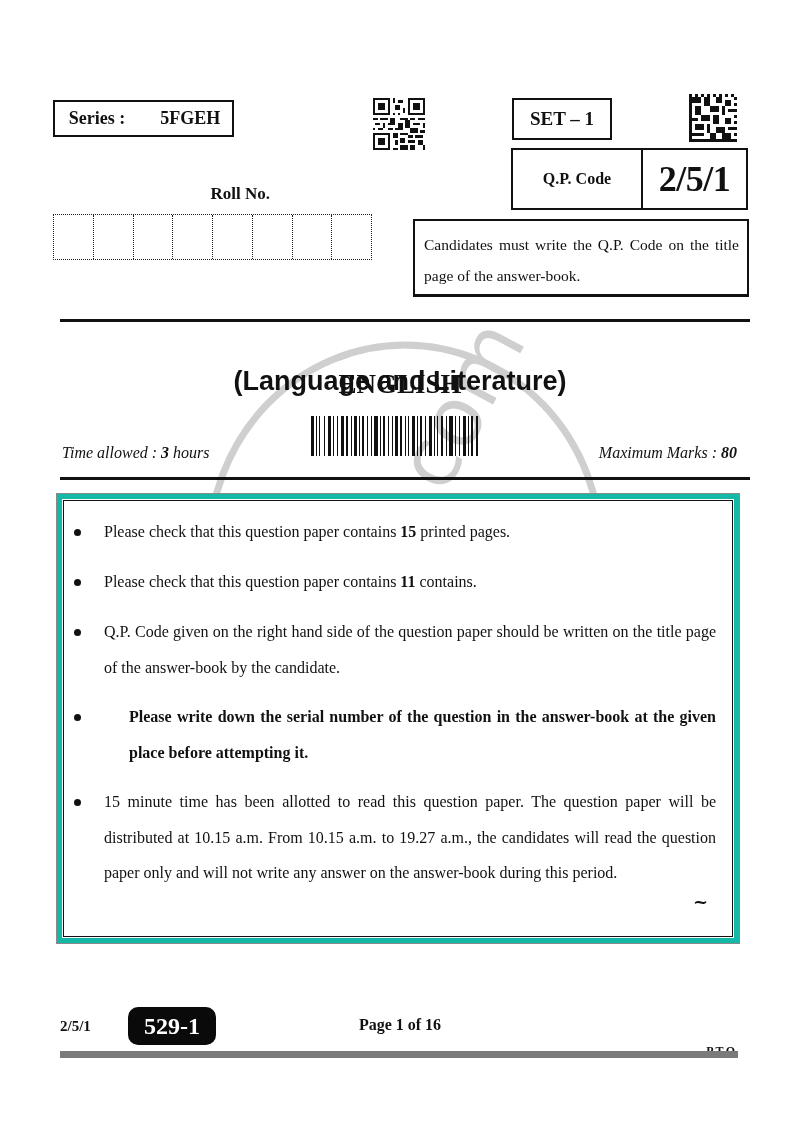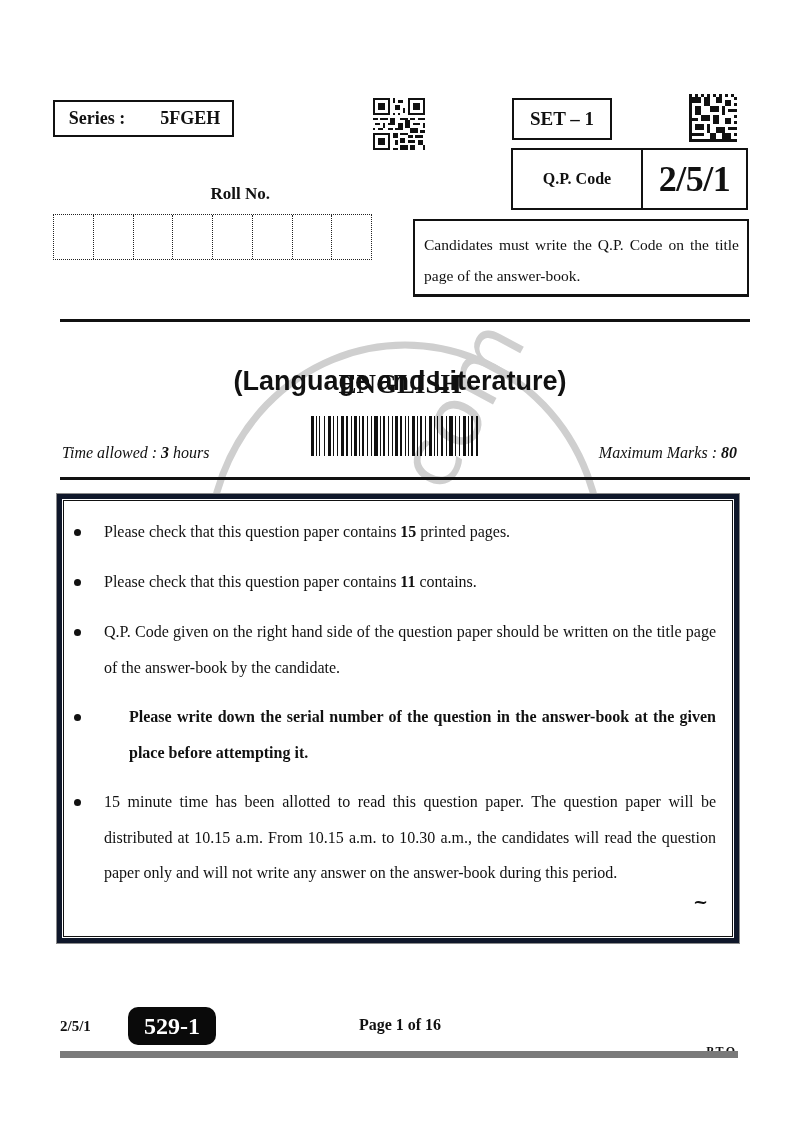--- a/index.html
+++ b/index.html
@@ -137,21 +137,21 @@
       right: 63px; top: 444px;
       font-style: italic; font-size: 16px;
       font-family: "Liberation Serif", serif;
     }
 
     
     .frame-outer {
       left: 56px; top: 493px; width: 684px; height: 451px;
       box-sizing: border-box;
       border: 1px solid #8a8a8a;
-      background: #0f172a;
+      background: #14b8a6;
       padding: 5px;
     }
     .frame-mid {
       width: 100%; height: 100%;
       box-sizing: border-box;
       background: #ffffff;
       padding: 1px;
     }
     .frame-inner {
       width: 100%; height: 100%;
@@ -431,21 +431,21 @@
         <li class="instr-item" style="top:113px;">
           <span class="bullet" style="top:15px;"></span>
           <span class="instr-text">Q.P. Code given on the right hand side of the question paper should be written on the title page of the answer-book by the candidate.</span>
         </li>
         <li class="instr-item" style="top:198px;">
           <span class="bullet" style="top:15px;"></span>
           <span class="instr-text bold">Please write down the serial number of the question in the answer-book at the given place before attempting it.</span>
         </li>
         <li class="instr-item" style="top:283px;">
           <span class="bullet" style="top:15px;"></span>
-          <span class="instr-text">15 minute time has been allotted to read this question paper. The question paper will be distributed at 10.15 a.m. From 10.15 a.m. to 10.30 a.m., the candidates will read the question paper only and will not write any answer on the answer-book during this period.</span>
+          <span class="instr-text">15 minute time has been allotted to read this question paper. The question paper will be distributed at 10.15 a.m. From 10.15 a.m. to 19.27 a.m., the candidates will read the question paper only and will not write any answer on the answer-book during this period.</span>
         </li>
       </ul>
       <span class="tilde" style="top:390px;">~</span>
     </div>
   </div>
 </div>
 
 <div class="abs footer-code">2/5/1</div>
 <div class="abs footer-badge">529-1</div>
 <div class="abs footer-page">Page 1 of 16</div>

